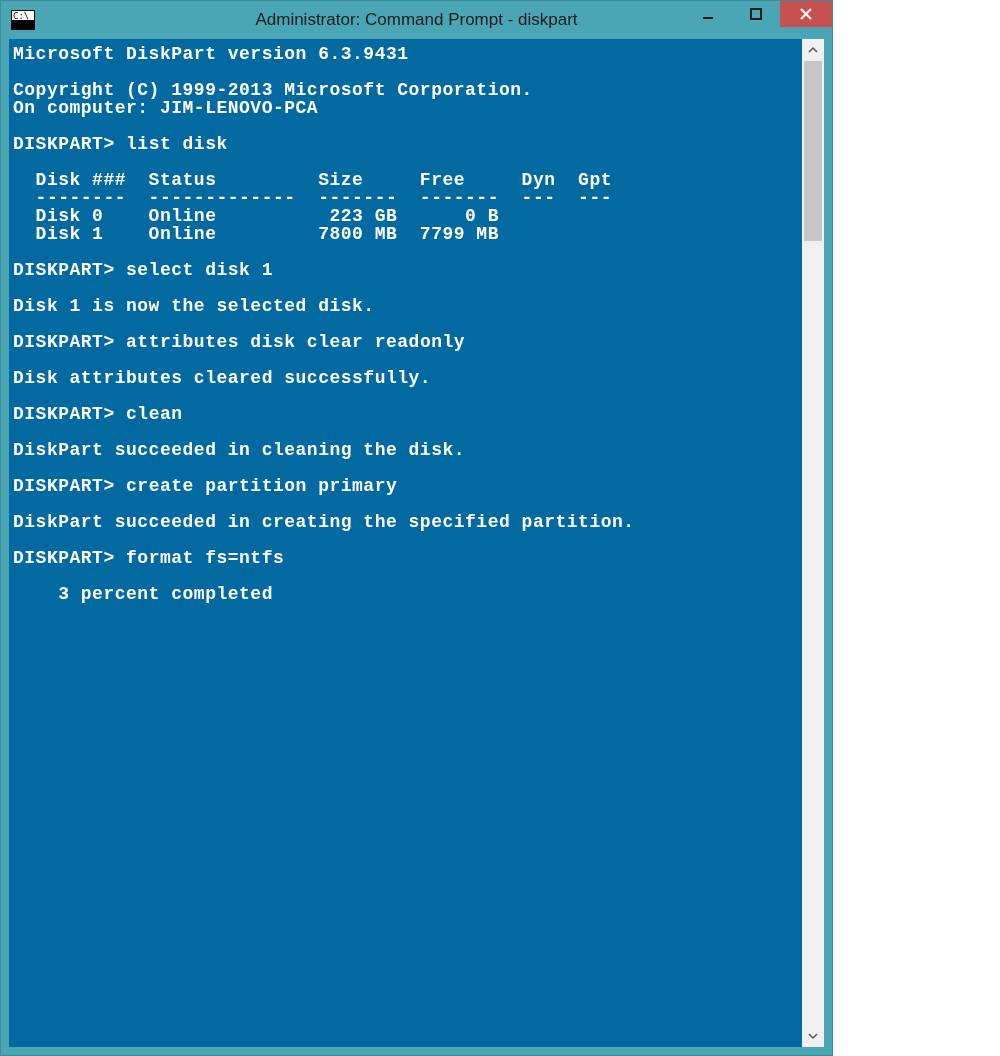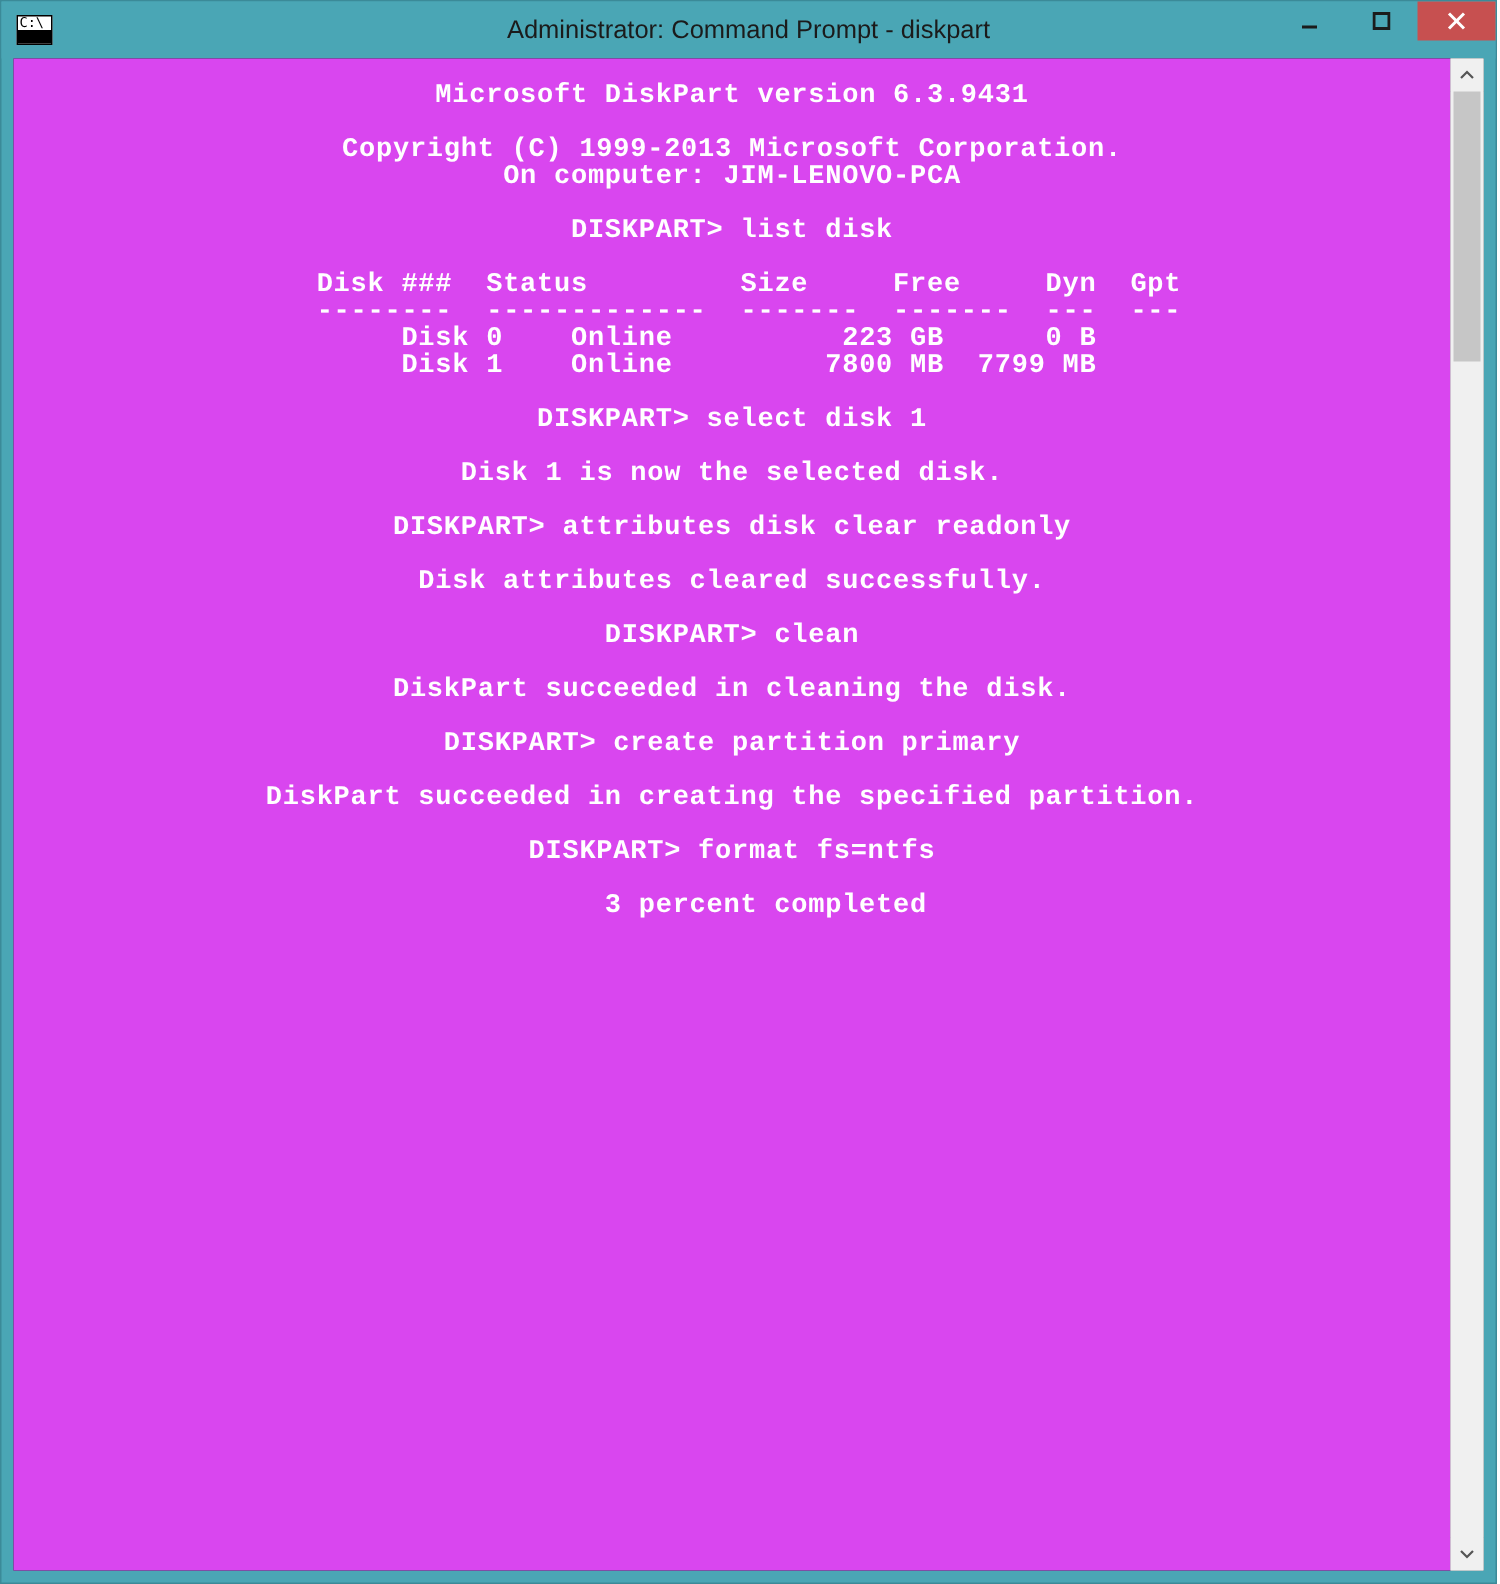--- a/index.html
+++ b/index.html
@@ -5,21 +5,21 @@
   html, body {
     margin: 0;
     padding: 0;
     width: 1000px;
     height: 1056px;
     font-family: "Segoe UI", Tahoma, sans-serif;
     background: #fff;
     overflow: hidden;
   }
   .window {
-    width: 998px;
+    width: 833px;
     height: 1056px;
     background: #4aa6b5;
     border: 1px solid #3b8a98;
     box-sizing: border-box;
     display: flex;
     flex-direction: column;
   }
   .titlebar {
     height: 38px;
     background: #4aa6b5;
@@ -86,31 +86,30 @@
   .win-btn svg { display: block; }
   .client-area {
     flex: 1 1 auto;
     margin: 0 8px 8px 8px;
     display: flex;
     background: #000;
     position: relative;
   }
   .terminal {
     flex: 1 1 auto;
-    background: #d946ef;
+    background: #0369a1;
     color: #fff;
     font-family: "Consolas", "Courier New", monospace;
     font-size: 18px;
     line-height: 18px;
     letter-spacing: 0.5px;
     font-weight: bold;
-    padding: 16px 4px;
+    padding: 6px 4px;
     white-space: pre;
     overflow: hidden;
-    text-align: center;
   }
   .scrollbar {
     flex: 0 0 22px;
     width: 22px;
     background: #f0f0f0;
     display: flex;
     flex-direction: column;
   }
   .sb-btn {
     height: 22px;

